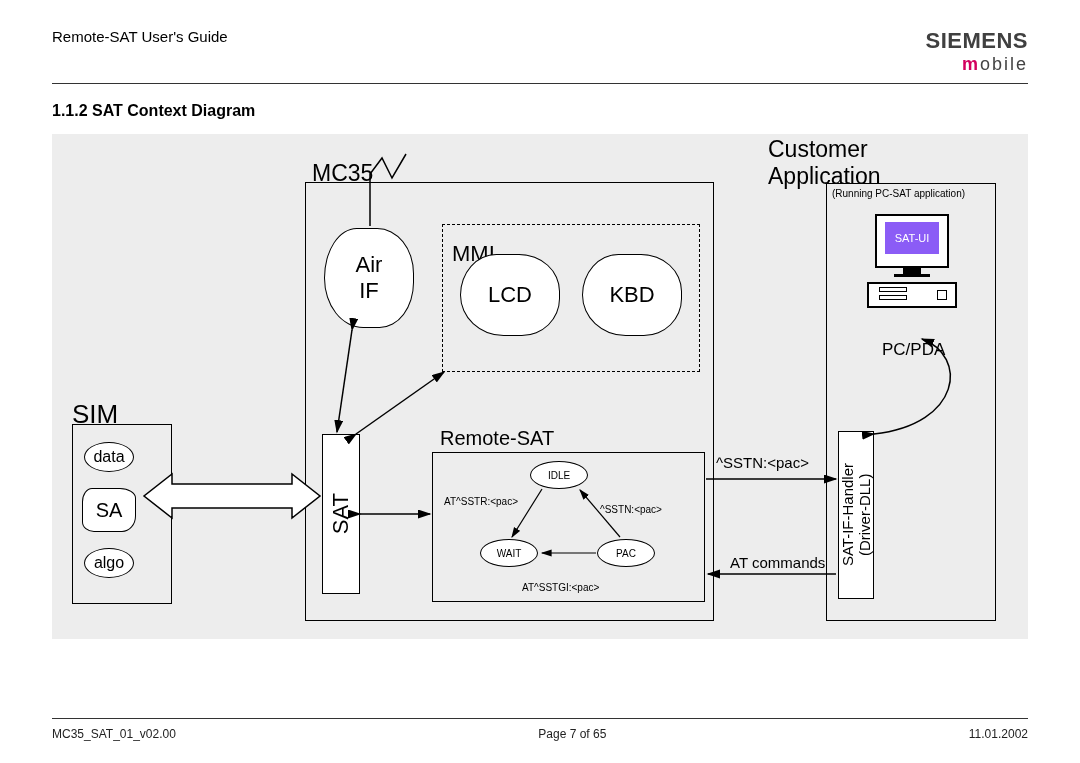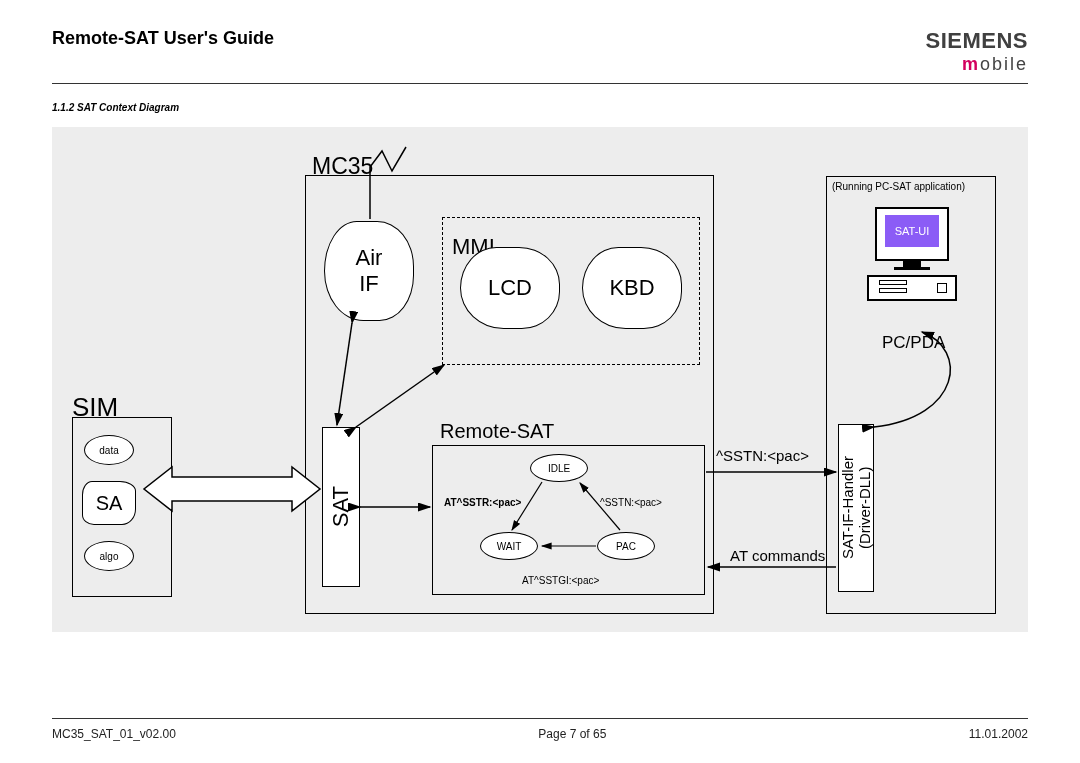--- a/index.html
+++ b/index.html
@@ -7,40 +7,40 @@
     margin: 0;
     font-family: Arial, Helvetica, sans-serif;
     background: #fff;
     width: 1080px;
     height: 763px;
     position: relative;
     overflow: hidden;
   }
   .page { padding: 28px 52px 28px 52px; position: relative; height: 100%; }
   .header-row { display: flex; justify-content: space-between; align-items: flex-start; }
-  .doc-title { font-size: 18px; font-weight: bold; }
+  .doc-title { font-size: 15px; font-weight: normal; }
   .brand { text-align: right; }
   .brand-top { font-size: 22px; font-weight: 600; letter-spacing: .5px; color: #404040; }
   .brand-bottom { font-size: 18px; letter-spacing: 2px; color: #d3005e; }
   .brand-m { font-weight: bold; }
   .brand-bottom span.rest { color: #444; }
   hr.rule { border: none; border-top: 1.5px solid #333; margin: 8px 0 18px 0; }
-  .section-heading { font-size: 10px; font-weight: bold; margin-bottom: 14px; font-style: italic; }
+  .section-heading { font-size: 16px; font-weight: bold; margin-bottom: 14px; }
 
   .diagram {
     background: #ededed;
     width: 100%;
     height: 505px;
     position: relative;
   }
 
   
   .box { position: absolute; background: #fff; border: 1.5px solid #000; }
   .label { position: absolute; font-size: 20px; }
-  .small { font-size: 10px; }
+  .small { font-size: 16px; }
   .tiny { font-size: 10px; }
   .center-text { display: flex; align-items: center; justify-content: center; text-align: center; }
 
   
   .cloud {
     position: absolute;
     background: #fff;
     border: 1.5px solid #000;
     border-radius: 40% 45% 42% 48% / 55% 50% 50% 55%;
     display: flex; align-items: center; justify-content: center;
@@ -118,32 +118,34 @@
       <span class="vtext" style="font-size:22px;">SAT</span>
     </div>
 
     <div class="box" style="left:380px; top:318px; width:273px; height:150px; background:transparent;"></div>
     <div class="label" style="left:388px; top:293px; font-size:20px;">Remote-SAT</div>
 
     <div class="oval tiny" style="left:478px; top:327px; width:58px; height:28px;">IDLE</div>
     <div class="oval tiny" style="left:428px; top:405px; width:58px; height:28px;">WAIT</div>
     <div class="oval tiny" style="left:545px; top:405px; width:58px; height:28px;">PAC</div>
 
-    <div class="tiny" style="position:absolute; left:392px; top:370px;font-weight:bold;">AT^SSTR:&lt;pac&gt;</div>
+    <div class="tiny" style="position:absolute; left:392px; top:362px;">AT^SSTR:&lt;pac&gt;</div>
     <div class="tiny" style="position:absolute; left:548px; top:370px;">^SSTN:&lt;pac&gt;</div>
     <div class="tiny" style="position:absolute; left:470px; top:448px;">AT^SSTGI:&lt;pac&gt;</div>
 
     <div class="box" style="left:20px; top:290px; width:100px; height:180px; background:transparent;"></div>
     <div class="label" style="left:20px; top:265px; font-size:26px;">SIM</div>
 
     <div style="position:absolute; left:30px; top:354px; width:54px; height:44px; border:1.5px solid #000; background:#fff; border-radius:10px 16px 14px 12px/14px 10px 16px 10px; display:flex; align-items:center; justify-content:center; font-size:20px;">SA</div>
     <div class="oval small" style="left:32px; top:308px; width:50px; height:30px;">data</div>
     <div class="oval small" style="left:32px; top:414px; width:50px; height:30px;">algo</div>
 
     <div class="box" style="left:774px; top:49px; width:170px; height:438px; background:transparent;"></div>
+    <div class="label" style="left:716px; top:2px; font-size:23px; white-space:pre-line;">Customer
+Application</div>
     <div class="tiny" style="position:absolute; left:780px; top:54px;">(Running PC-SAT application)</div>
 
     <div style="position:absolute; left:790px; top:70px; width:140px; height:130px;">
       <div class="monitor">
         <div class="screen">SAT-UI</div>
       </div>
       <div class="stand"></div>
       <div class="basebar"></div>
       <div class="tower">
         <div class="slot"></div>

